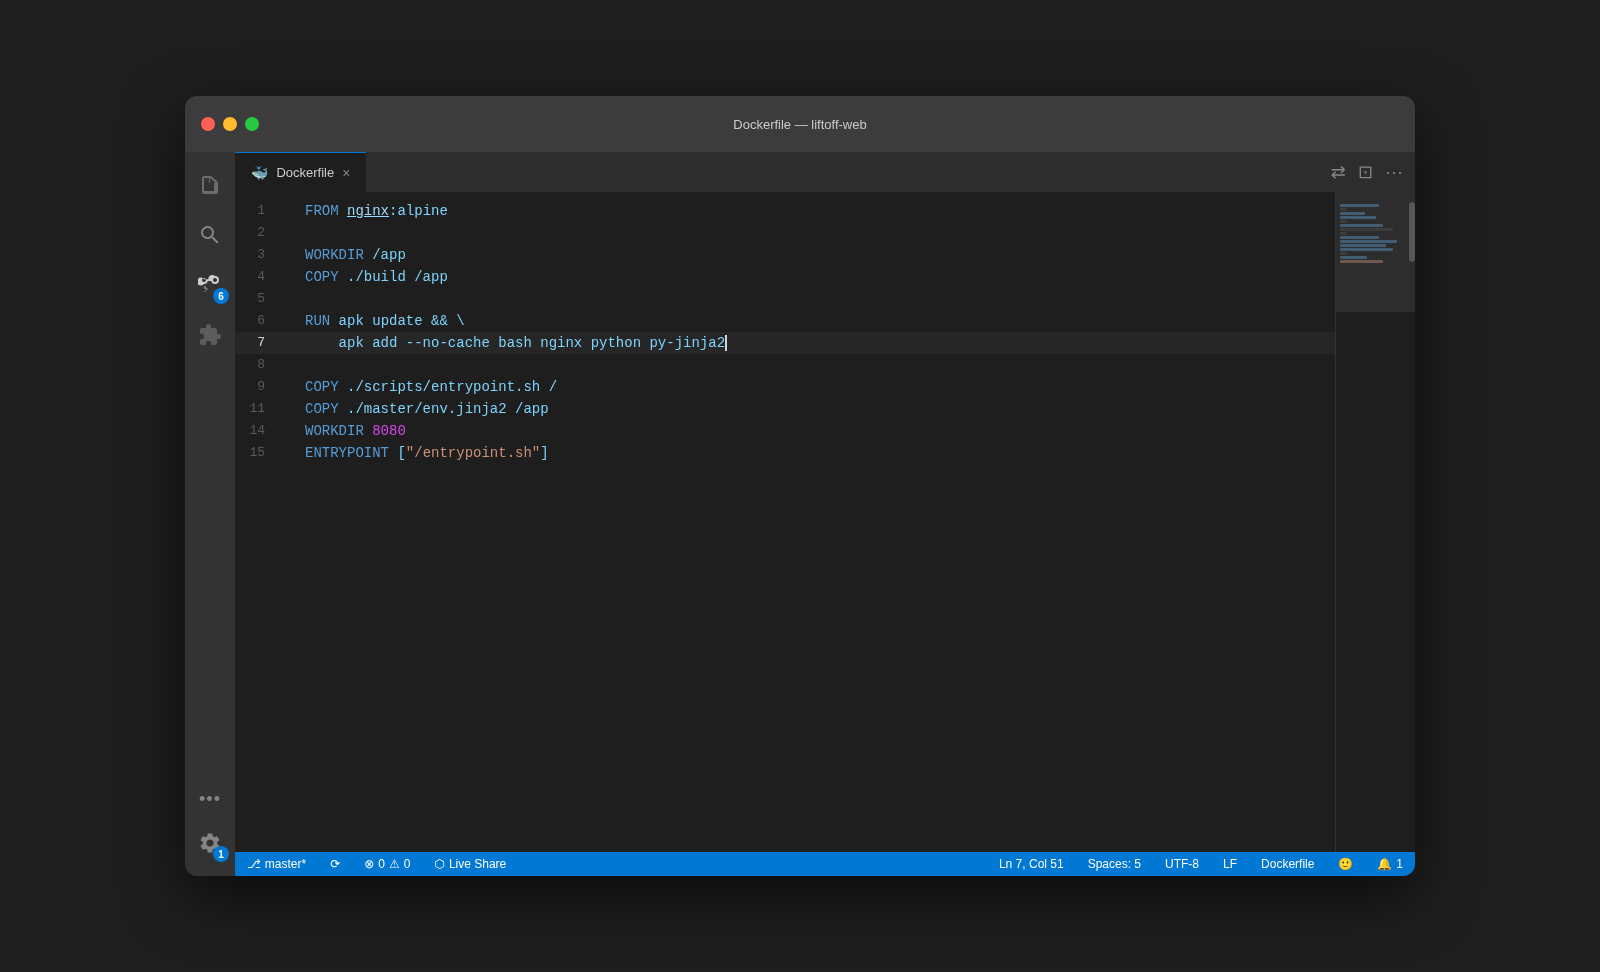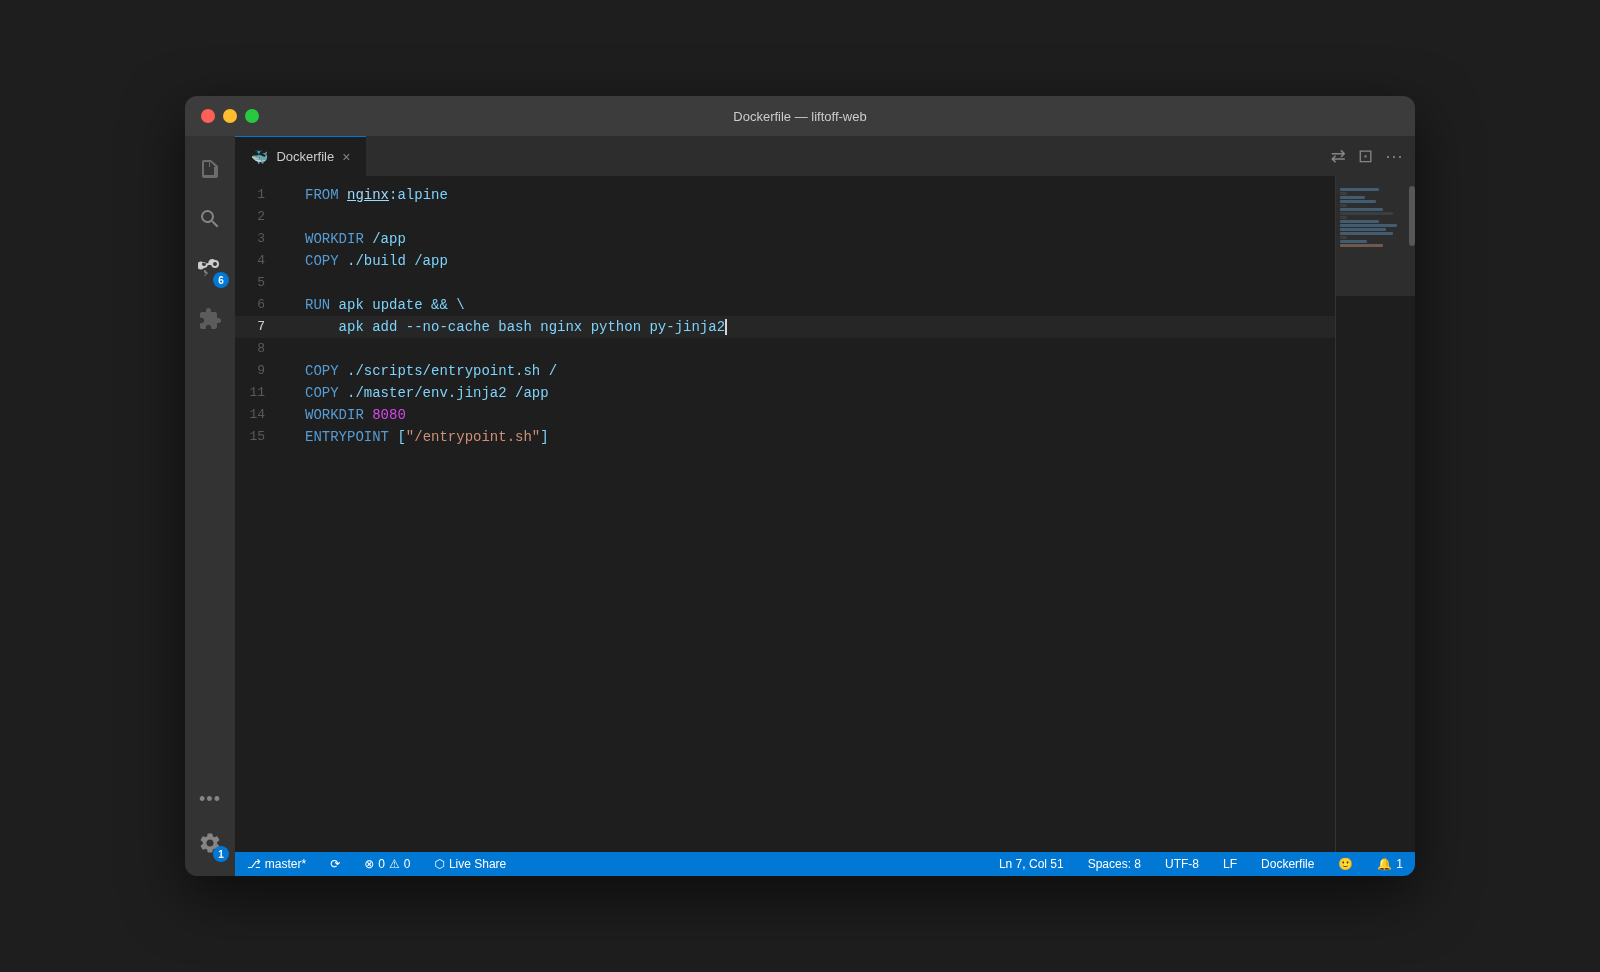--- a/index.html
+++ b/index.html
@@ -20,21 +20,21 @@
       border-radius: 12px;
       overflow: hidden;
       display: flex;
       flex-direction: column;
       box-shadow: 0 20px 60px rgba(0,0,0,0.6);
     }
 
     
     .titlebar {
       background: #3c3c3c;
-      height: 40px;
+      height: 56px;
       display: flex;
       align-items: center;
       justify-content: center;
       position: relative;
       flex-shrink: 0;
     }
     .traffic-lights {
       position: absolute;
       left: 16px;
       display: flex;
@@ -466,21 +466,21 @@
         </div>
         <div class="status-item">
           <span>⬡</span>
           <span>Live Share</span>
         </div>
         <div class="status-spacer"></div>
         <div class="status-item">
           <span>Ln 7, Col 51</span>
         </div>
         <div class="status-item">
-          <span>Spaces: 8</span>
+          <span>Spaces: 5</span>
         </div>
         <div class="status-item">
           <span>UTF-8</span>
         </div>
         <div class="status-item">
           <span>LF</span>
         </div>
         <div class="status-item">
           <span>Dockerfile</span>
         </div>

